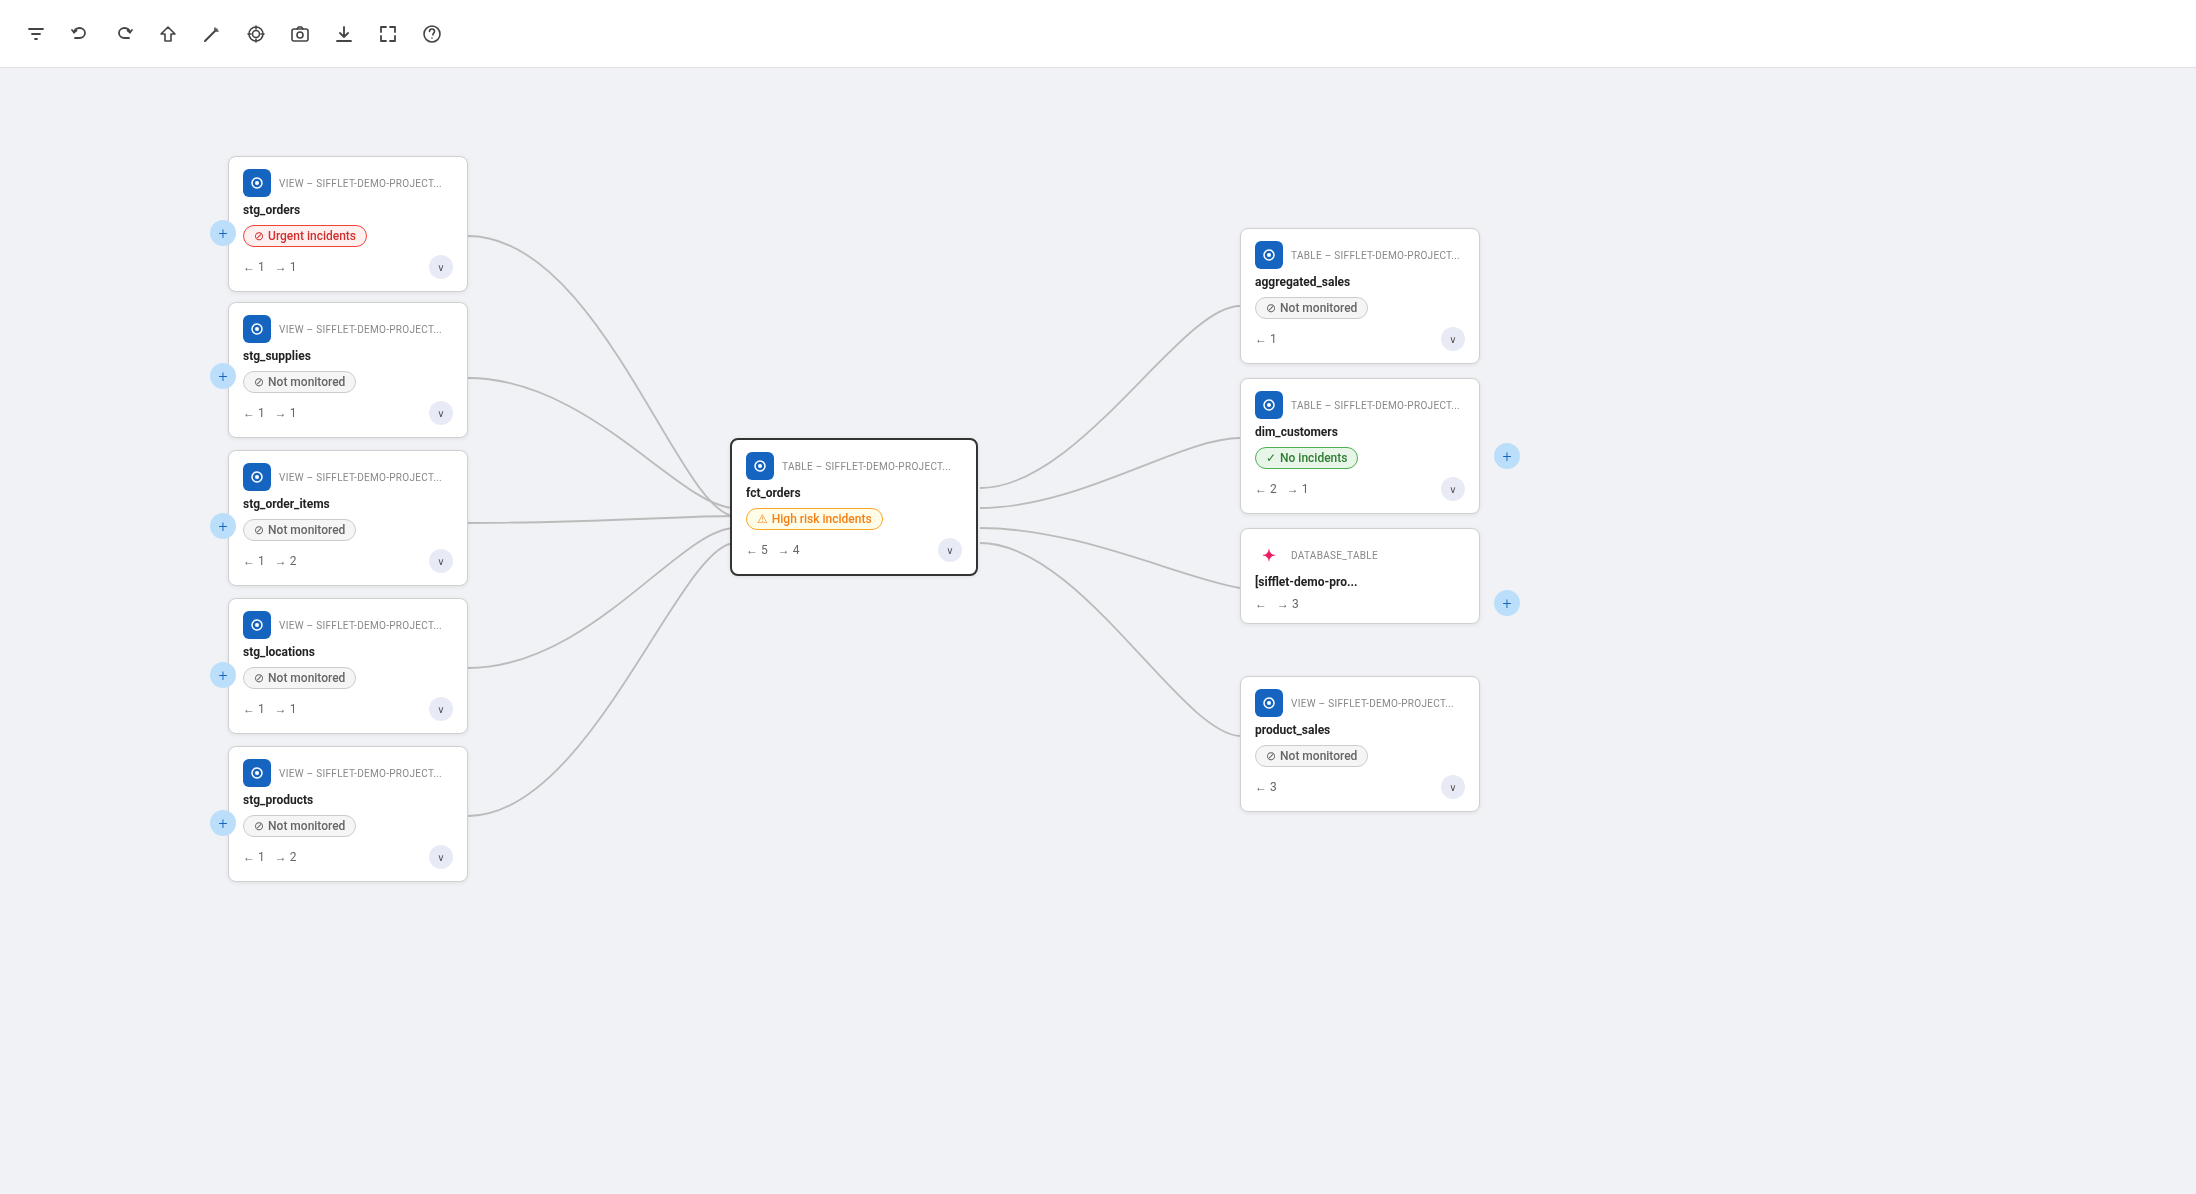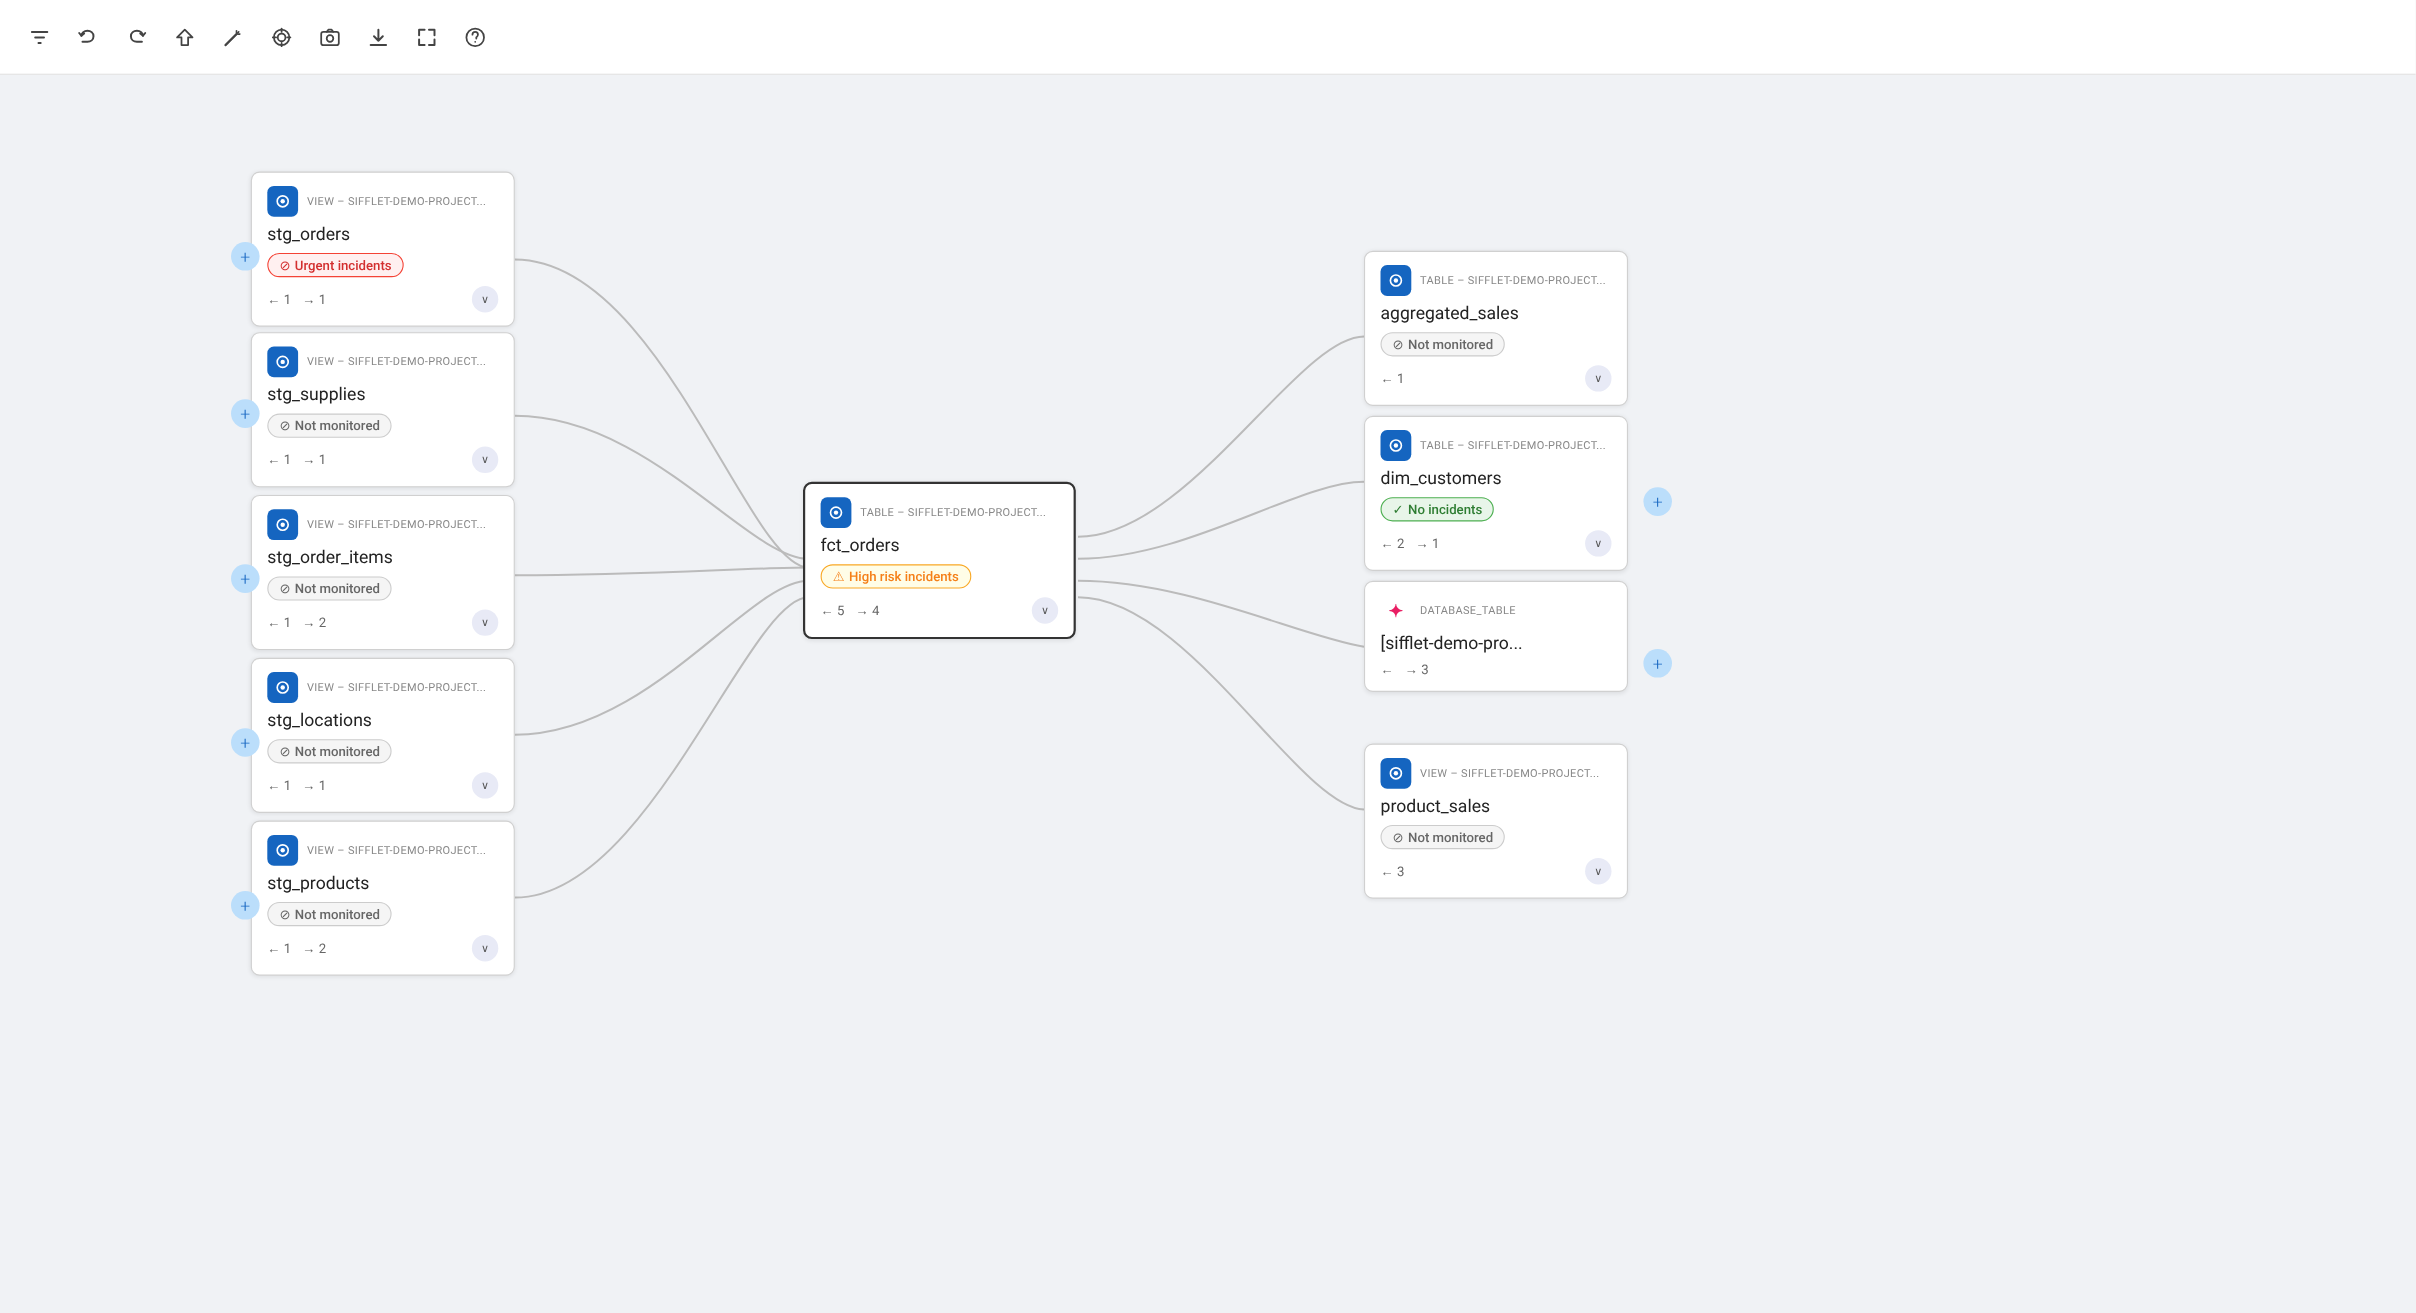--- a/index.html
+++ b/index.html
@@ -95,22 +95,22 @@
       color: #e91e63;
       font-size: 16px;
     }
     .node-type {
       font-size: 10px;
       color: #888;
       text-transform: uppercase;
       letter-spacing: 0.3px;
     }
     .node-name {
-      font-size: 16px;
-      font-weight: 400;
+      font-size: 12px;
+      font-weight: 700;
       color: #222;
       margin-bottom: 8px;
     }
 
     
     .badge {
       display: inline-flex;
       align-items: center;
       gap: 4px;
       padding: 3px 10px;

